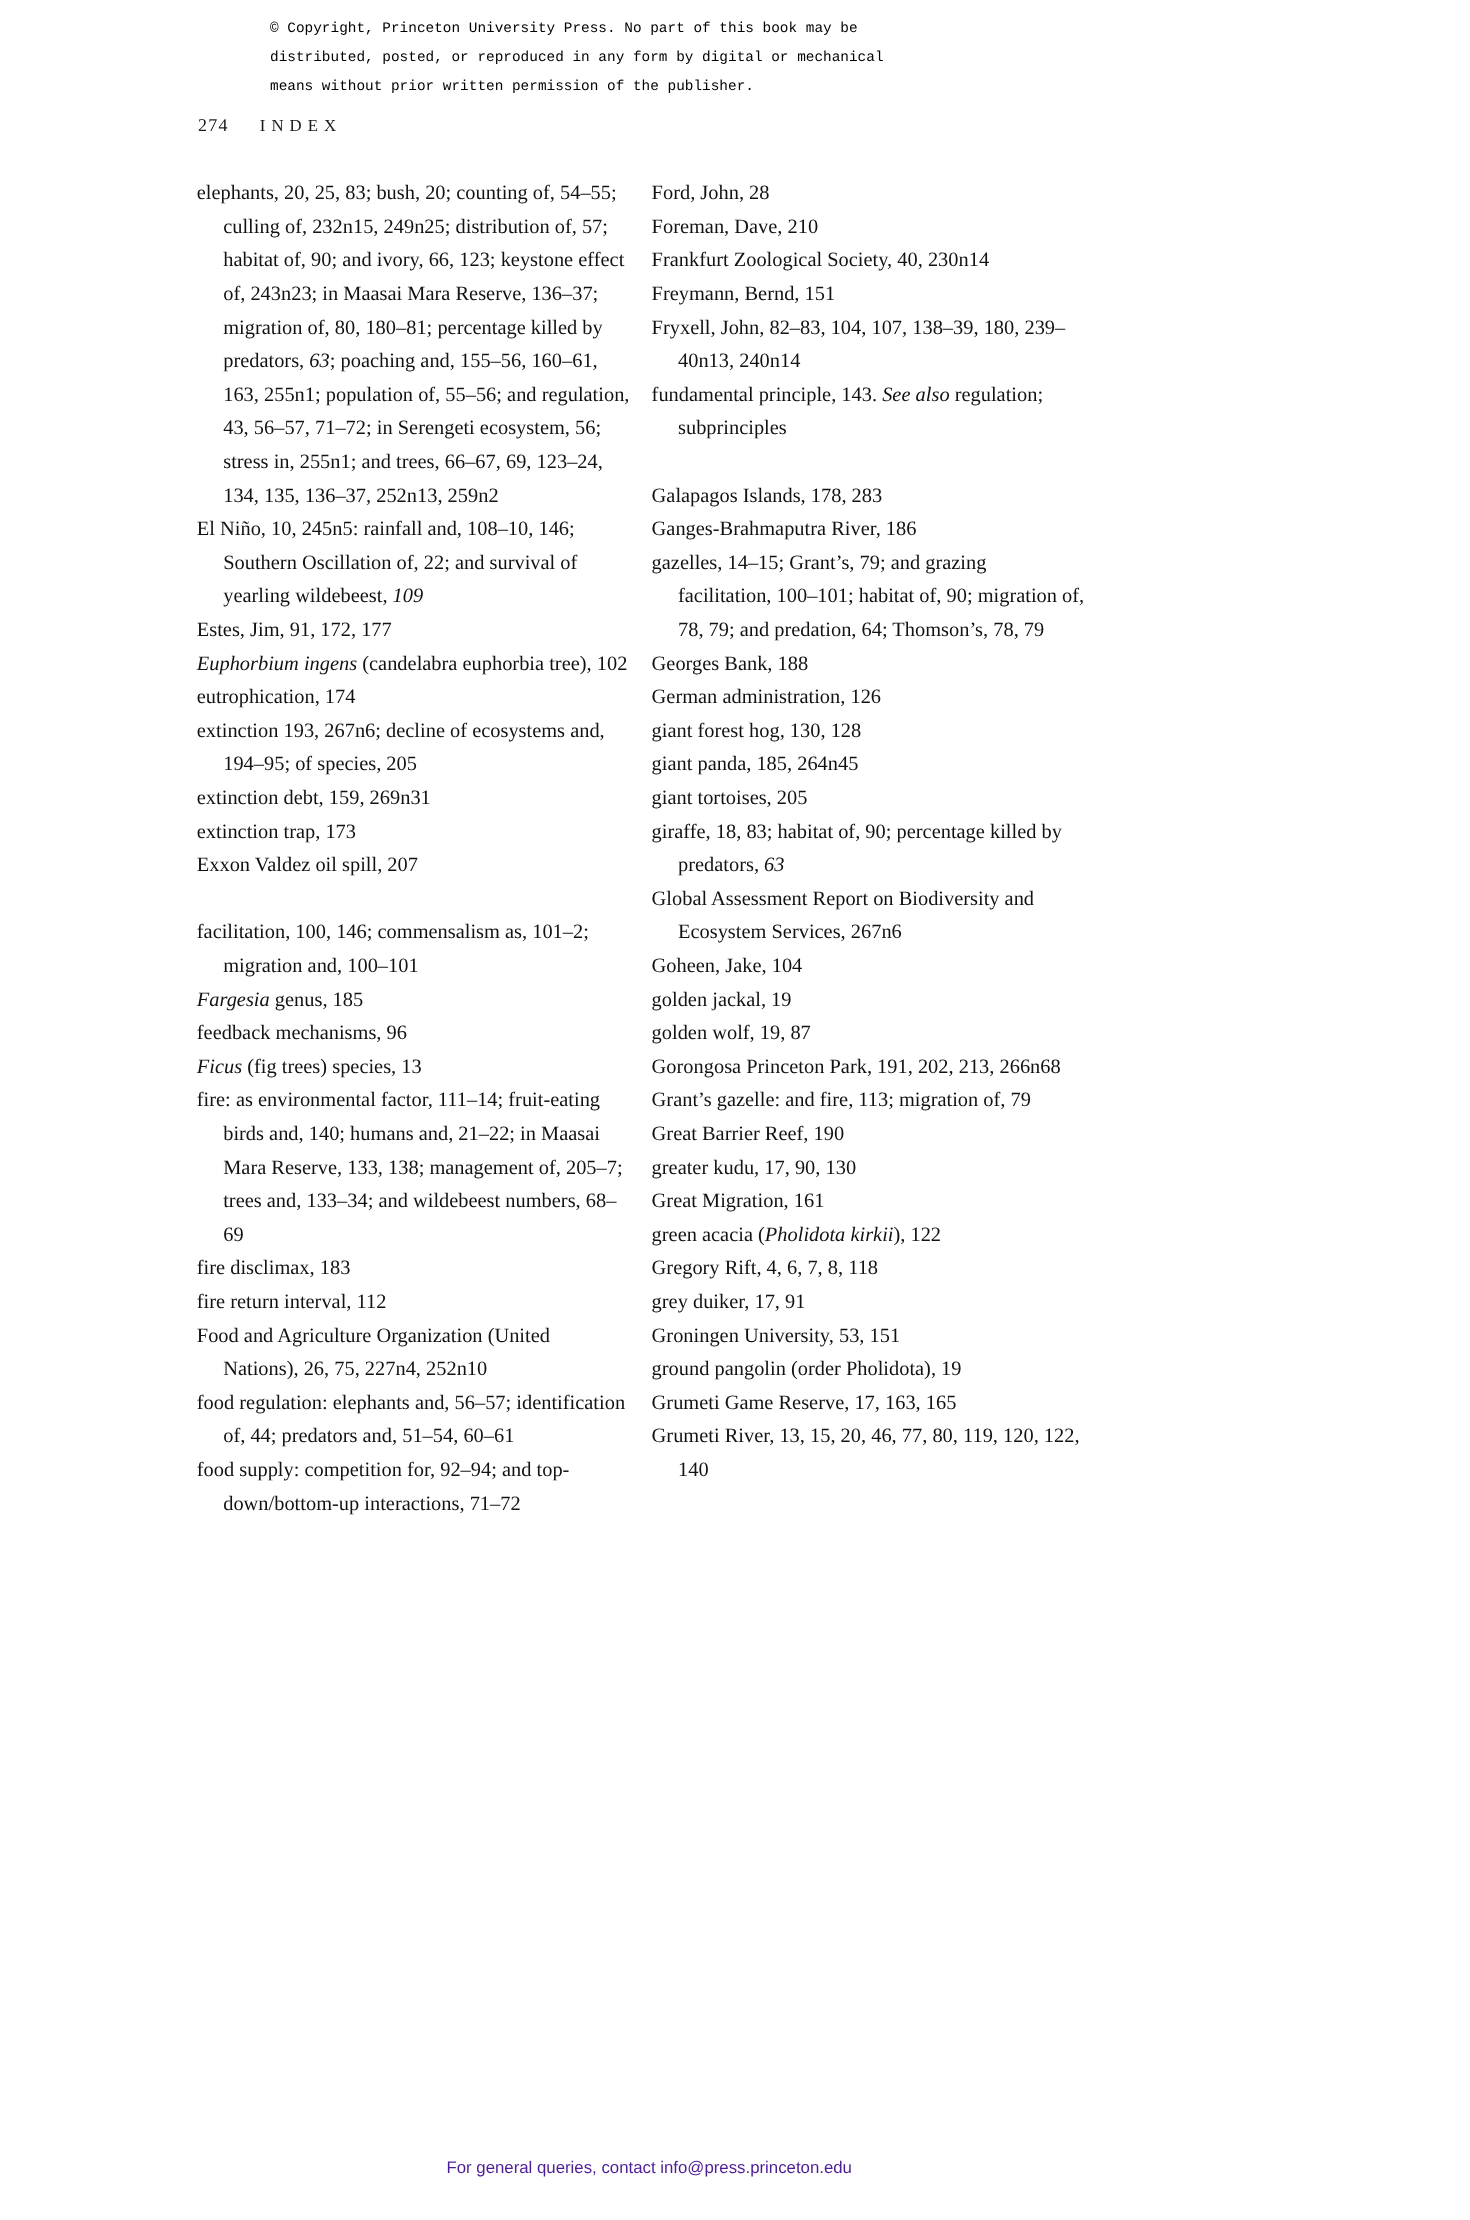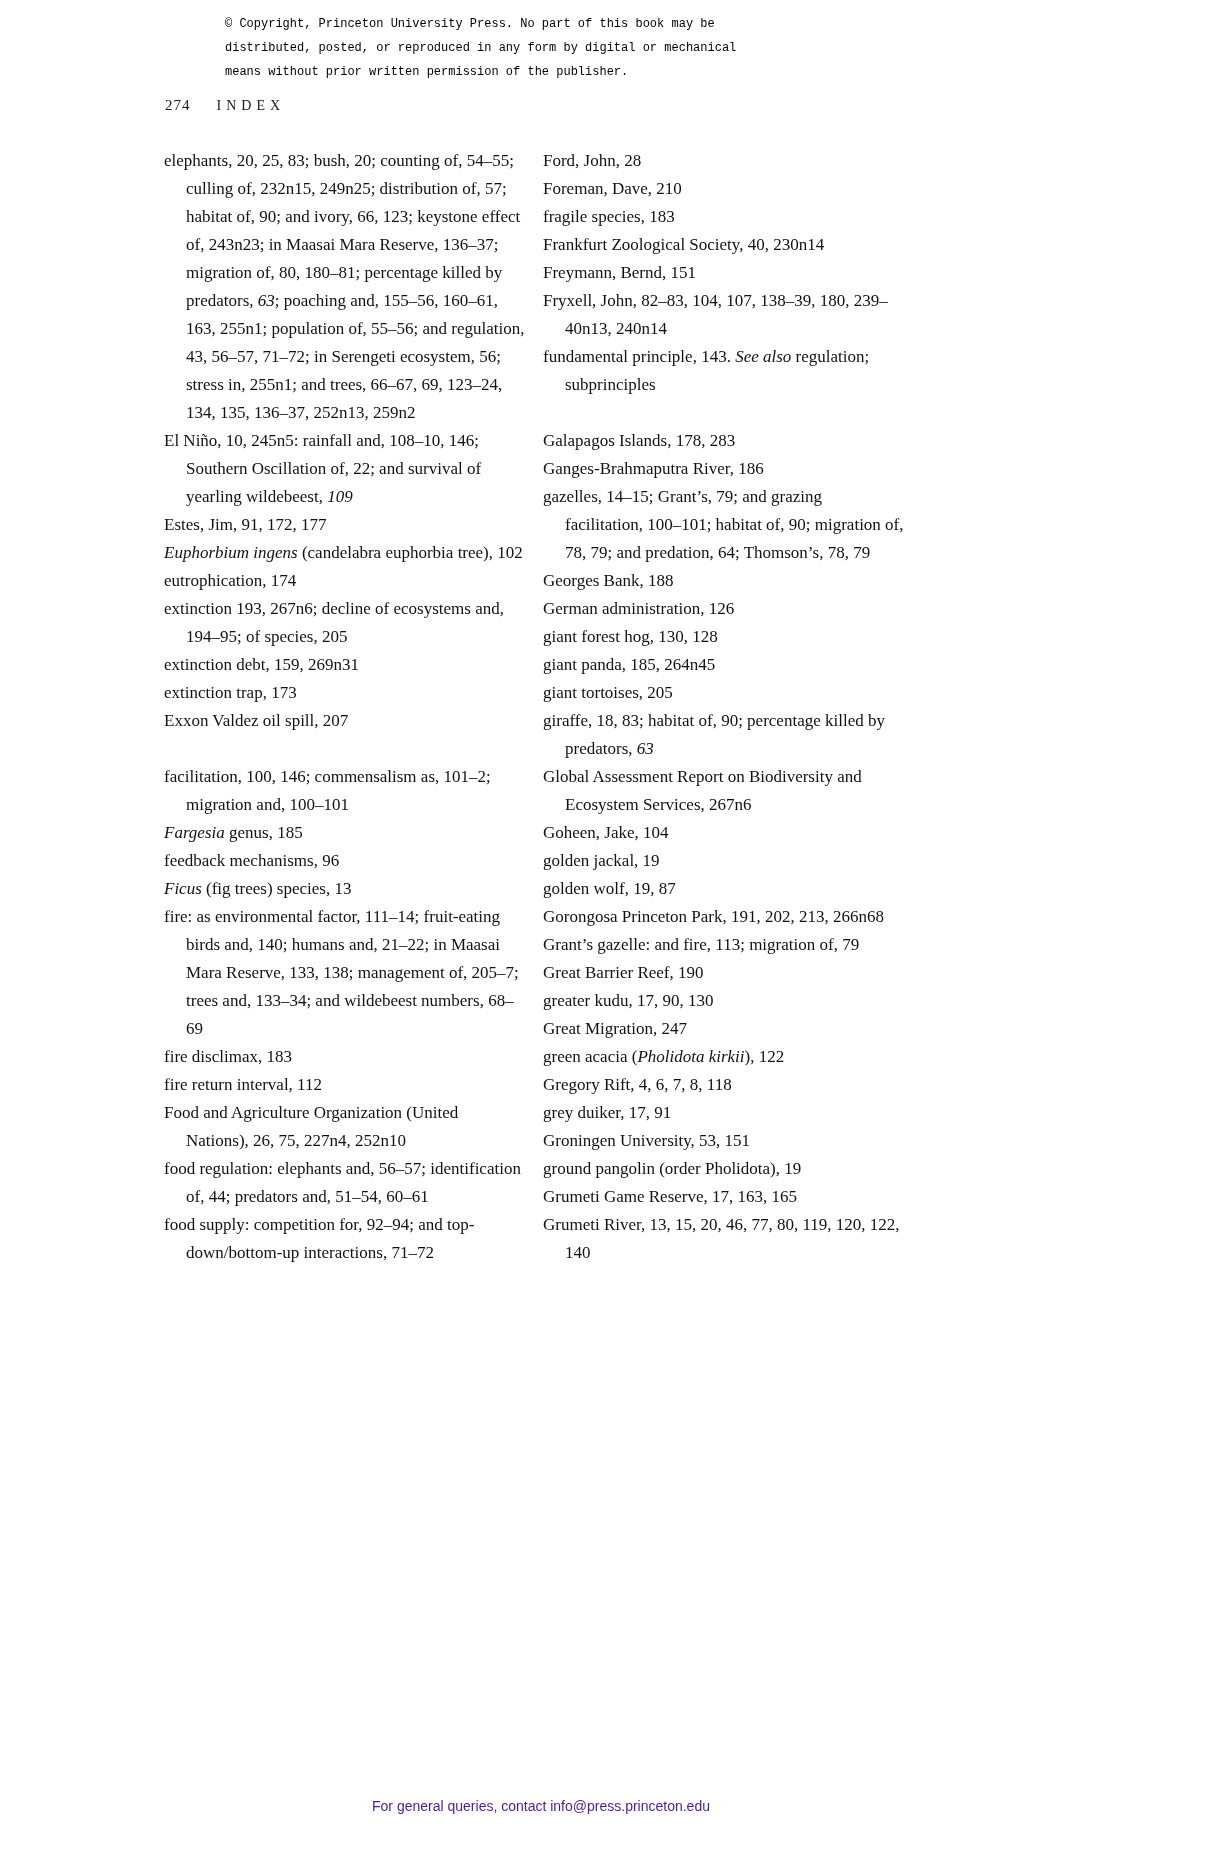--- a/index.html
+++ b/index.html
@@ -106,21 +106,20 @@
           <p class="entry">fire return interval, 112</p>
           <p class="entry">Food and Agriculture Organization (United Nations), 26, 75, 227n4, 252n10</p>
           <p class="entry">food regulation: elephants and, 56–57; identification of, 44; predators and, 51–54, 60–61</p>
           <p class="entry">food supply: competition for, 92–94; and top-down/bottom-up interactions, 71–72</p>
         </div>
       </div>
     <div class="col" id="col-right">
         <div class="group">
           <p class="entry">Ford, John, 28</p>
           <p class="entry">Foreman, Dave, 210</p>
-          <p class="entry">fragile species, 183</p>
           <p class="entry">Frankfurt Zoological Society, 40, 230n14</p>
           <p class="entry">Freymann, Bernd, 151</p>
           <p class="entry">Fryxell, John, 82–83, 104, 107, 138–39, 180, 239–40n13, 240n14</p>
           <p class="entry">fundamental principle, 143. <em>See also</em> regulation; subprinciples</p>
         </div>
         <div class="group">
           <p class="entry">Galapagos Islands, 178, 283</p>
           <p class="entry">Ganges-Brahmaputra River, 186</p>
           <p class="entry">gazelles, 14–15; Grant’s, 79; and grazing facilitation, 100–101; habitat of, 90; migration of, 78, 79; and predation, 64; Thomson’s, 78, 79</p>
           <p class="entry">Georges Bank, 188</p>
@@ -130,21 +129,21 @@
           <p class="entry">giant tortoises, 205</p>
           <p class="entry">giraffe, 18, 83; habitat of, 90; percentage killed by predators, <em>63</em></p>
           <p class="entry">Global Assessment Report on Biodiversity and Ecosystem Services, 267n6</p>
           <p class="entry">Goheen, Jake, 104</p>
           <p class="entry">golden jackal, 19</p>
           <p class="entry">golden wolf, 19, 87</p>
           <p class="entry">Gorongosa Princeton Park, 191, 202, 213, 266n68</p>
           <p class="entry">Grant’s gazelle: and fire, 113; migration of, 79</p>
           <p class="entry">Great Barrier Reef, 190</p>
           <p class="entry">greater kudu, 17, 90, 130</p>
-          <p class="entry">Great Migration, 247</p>
+          <p class="entry">Great Migration, 161</p>
           <p class="entry">green acacia (<em>Pholidota kirkii</em>), 122</p>
           <p class="entry">Gregory Rift, 4, 6, 7, 8, 118</p>
           <p class="entry">grey duiker, 17, 91</p>
           <p class="entry">Groningen University, 53, 151</p>
           <p class="entry">ground pangolin (order Pholidota), 19</p>
           <p class="entry">Grumeti Game Reserve, 17, 163, 165</p>
           <p class="entry">Grumeti River, 13, 15, 20, 46, 77, 80, 119, 120, 122, 140</p>
         </div>
       </div>
   </div>

